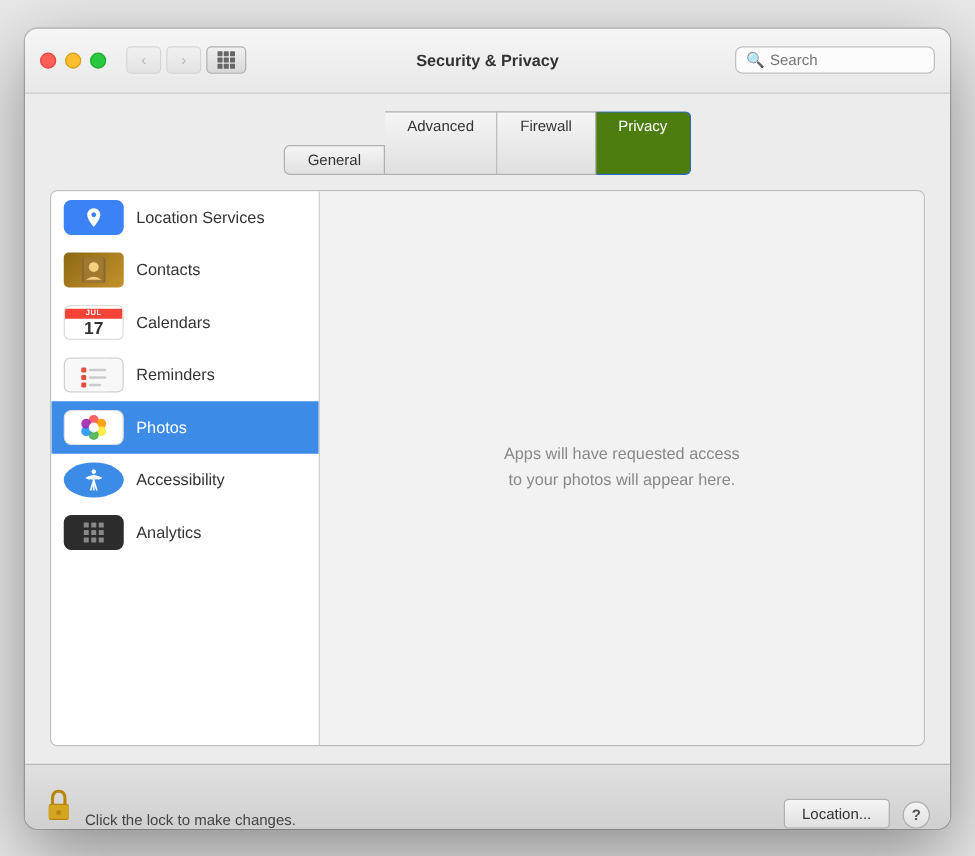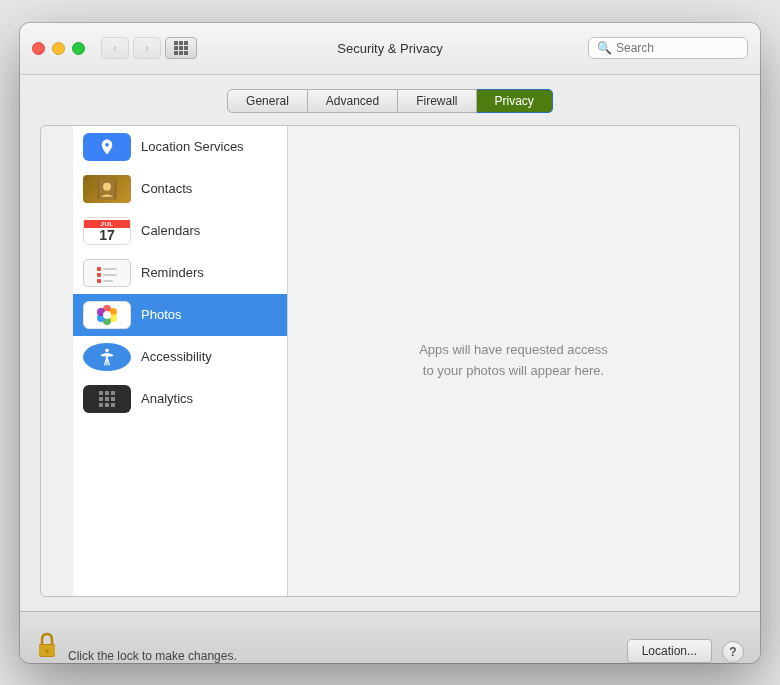--- a/index.html
+++ b/index.html
@@ -100,21 +100,21 @@
       height: 4px;
       background: #666;
       border-radius: 0.5px;
     }
 
     .window-title {
       position: absolute;
       left: 50%;
       transform: translateX(-50%);
       font-size: 13px;
-      font-weight: 400;
+      font-weight: 700;
       color: #333;
       white-space: nowrap;
     }
 
     .search-box {
       margin-left: auto;
       display: flex;
       align-items: center;
       background: rgba(255,255,255,0.8);
       border: 1px solid #c0c0c0;
@@ -159,20 +159,21 @@
       border: 1px solid #b0b0b0;
       background: linear-gradient(to bottom, #f5f5f5, #e0e0e0);
       font-size: 12px;
       color: #333;
       cursor: pointer;
       position: relative;
     }
 
     .tab:first-child {
       border-radius: 5px 0 0 5px;
+      margin-top: 27px;
     }
     .tab:last-child {
       border-radius: 0 5px 5px 0;
     }
     .tab + .tab {
       border-left: none;
     }
 
     .tab.active {
       background: #4d7c0f;
@@ -192,21 +193,20 @@
       margin-bottom: 14px;
     }
 
     
     .sidebar {
       width: 215px;
       background: white;
       border-right: 1px solid #d0d0d0;
       overflow-y: auto;
       flex-shrink: 0;
-      margin-left: 32px;
     }
 
     .sidebar-item {
       display: flex;
       align-items: center;
       padding: 7px 10px;
       cursor: pointer;
       gap: 10px;
       color: #333;
     }

